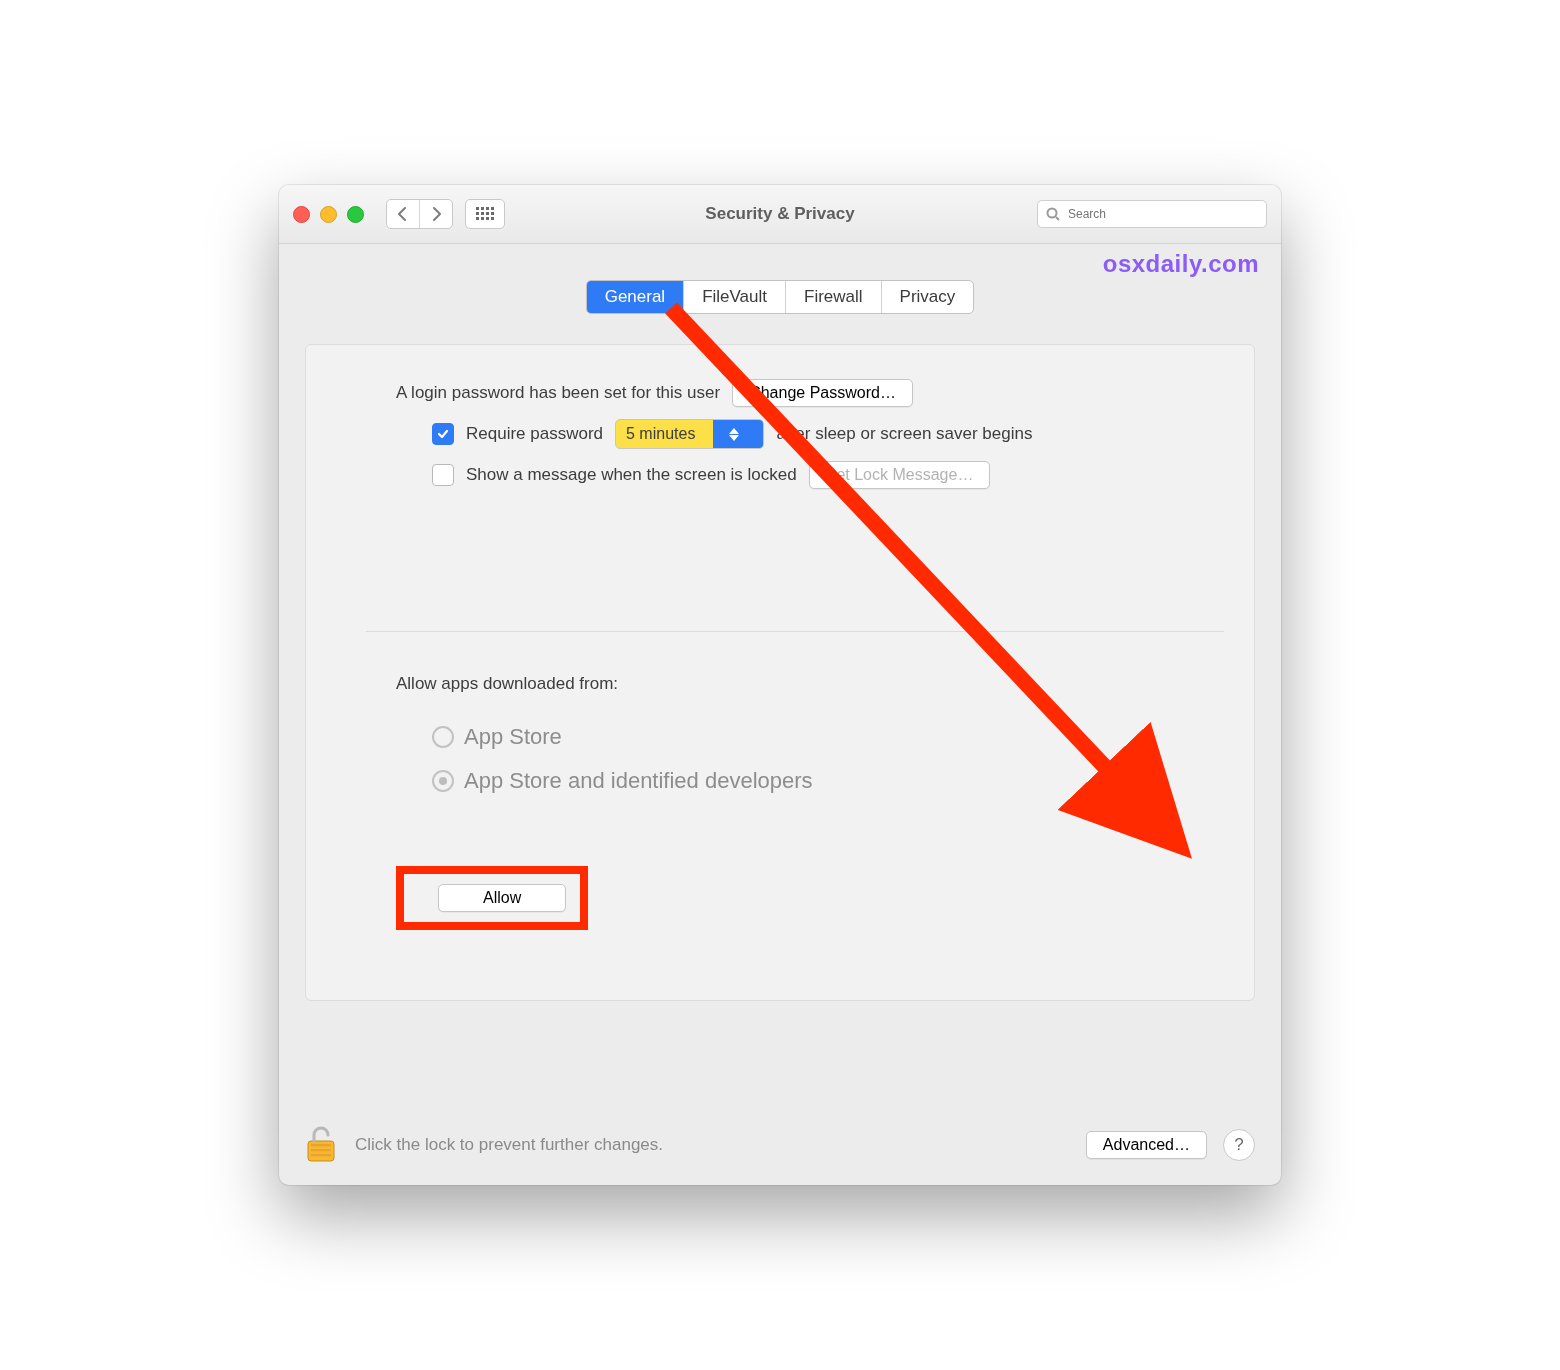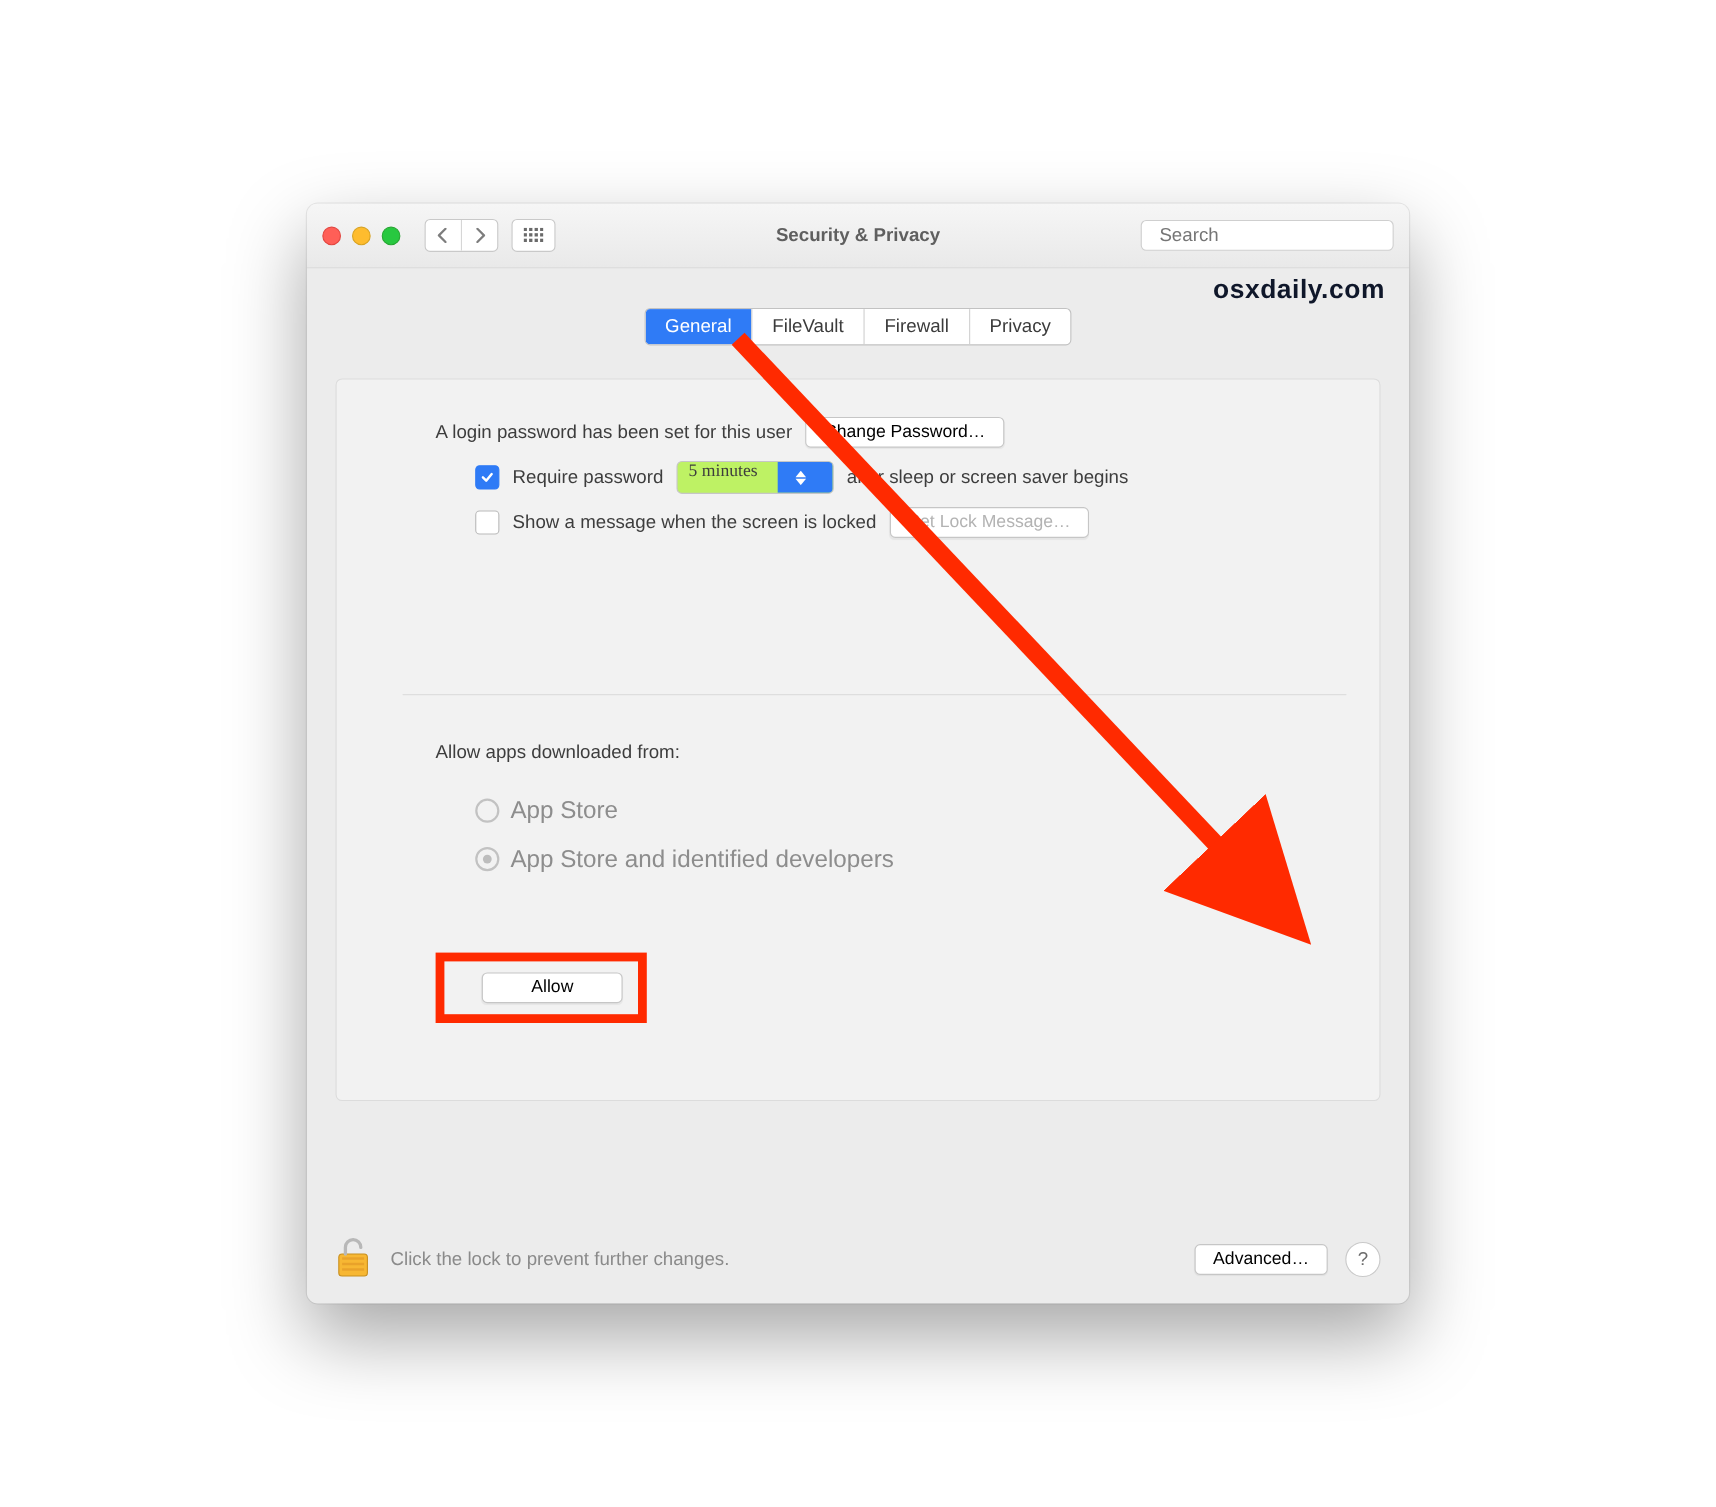--- a/index.html
+++ b/index.html
@@ -89,41 +89,41 @@
     border: 1px solid #cfcfcf;
     border-radius: 5px;
     padding: 4px 8px;
     width: 230px;
     height: 28px;
     box-sizing: border-box;
   }
   .search input {
     border: none;
     outline: none;
-    font-size: 17px;
+    font-size: 12px;
     flex: 1;
     background: transparent;
     color: #701a75;
   }
   .search svg { margin-right: 6px; }
 
   
   .body {
     flex: 1;
     padding: 20px 26px 18px 26px;
     position: relative;
     display: flex;
     flex-direction: column;
   }
   .watermark {
     position: absolute;
     top: 6px; right: 22px;
     font-size: 24px;
     font-weight: 700;
-    color: #0f172a;
+    color: #8b5cf6;
     letter-spacing: 0.5px;
   }
 
   .tabs {
     display: inline-flex;
     border: 1px solid #c2c2c2;
     border-radius: 5px;
     overflow: hidden;
     background: #fff;
     margin: 16px auto 30px auto;
@@ -182,26 +182,26 @@
   }
   .chk.checked {
     background: #2f7bf6;
     border-color: #2f7bf6;
   }
   .chk.checked svg { stroke:#fff; }
 
   
   .select {
     display: inline-flex;
+    align-items: center;
     border: 1px solid #c6c6c6;
     border-radius: 5px;
     overflow: hidden;
     height: 28px;
-    background: #bef264;
-    font-family: Liberation Serif, serif;
+    background: #fde047;
   }
   .select span {
     padding: 0 18px 0 10px;
     font-size: 16px;
   }
   .select .chevs {
     width: 22px; height: 100%;
     background: #2f7bf6;
     display: flex;
     flex-direction: column;

